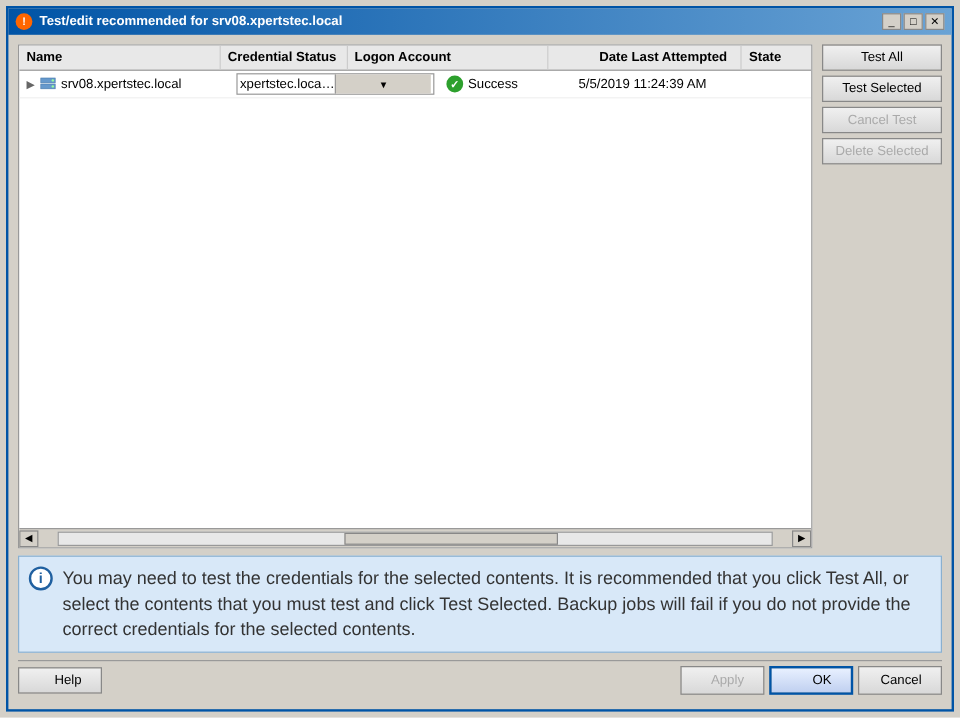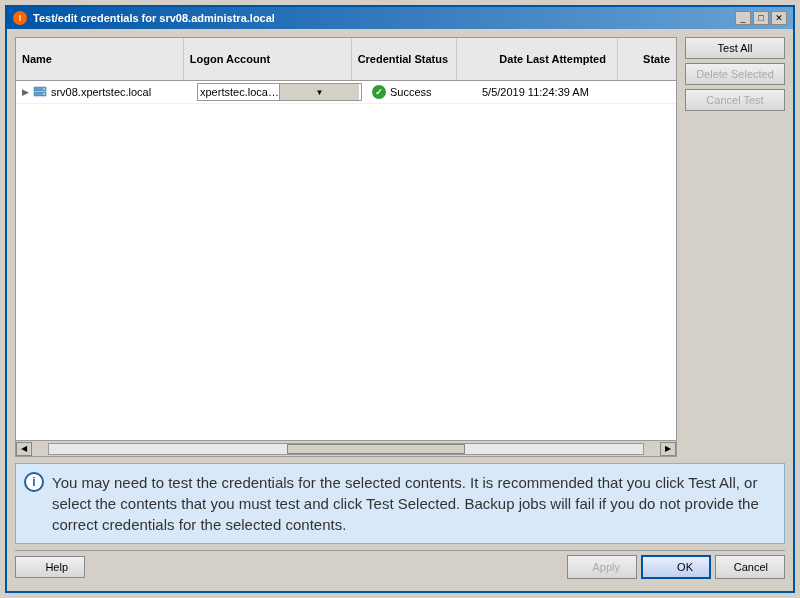--- a/index.html
+++ b/index.html
@@ -87,34 +87,34 @@
       flex-direction: column;
       overflow: hidden;
     }
     .table-header {
       display: flex;
       background: #e8e8e8;
       border-bottom: 1px solid #999;
       flex-shrink: 0;
     }
     .col-header {
-      padding: 15px 6px;
+      padding: 4px 6px;
       border-right: 1px solid #ccc;
       font-weight: bold;
       font-size: 11px;
       white-space: nowrap;
       cursor: pointer;
       user-select: none;
     }
     .col-header:last-child { border-right: none; }
     .col-name { width: 175px; }
     .col-logon { width: 175px; }
     .col-status { width: 110px; }
     .col-date { width: 130px; margin-left: 36px; }
-    .col-state { width: 60px; text-align: right; }
+    .col-state { width: 60px; }
     .table-body {
       flex: 1;
       overflow-y: auto;
       overflow-x: auto;
     }
     .table-row {
       display: flex;
       align-items: center;
       border-bottom: 1px solid #f0f0f0;
       min-height: 22px;
@@ -302,43 +302,43 @@
     }
   </style>
 </head>
 <body>
 
 <div class="window">
 
   <div class="title-bar">
     <div class="title-bar-left">
       <div class="title-icon">!</div>
-      <span class="title-text">Test/edit credentials for srv08.administra.local</span>
+      <span class="title-text">Test/edit recommended for srv08.xpertstec.local</span>
     </div>
     <div class="title-buttons">
       <button class="title-btn">_</button>
       <button class="title-btn">□</button>
       <button class="title-btn">✕</button>
     </div>
   </div>
 
   <div class="window-content">
     <div class="main-area">
 
       <div class="table-area">
 
         <div class="table-header">
           <div class="col-header col-name">
             <span>Name</span>
           </div>
+          <div class="col-header col-status">
+            <span>Credential Status</span>
+          </div>
           <div class="col-header col-logon">
             <span>Logon Account</span>
-          </div>
-          <div class="col-header col-status">
-            <span>Credential Status</span>
           </div>
           <div class="col-header col-date">
             <span>Date Last Attempted</span>
           </div>
           <div class="col-header col-state">
             <span>State</span>
           </div>
         </div>
 
         <div class="table-body">
@@ -374,22 +374,23 @@
           <div class="scroll-btn">◀</div>
           <div class="scrollbar-track">
             <div class="scrollbar-thumb"></div>
           </div>
           <div class="scroll-btn">▶</div>
         </div>
       </div>
 
       <div class="right-buttons">
         <button class="btn">Test All</button>
+        <button class="btn">Test Selected</button>
+        <button class="btn" disabled="">Cancel Test</button>
         <button class="btn" disabled="">Delete Selected</button>
-        <button class="btn" disabled="">Cancel Test</button>
       </div>
     </div>
 
     <div class="info-box">
       <div class="info-icon">i</div>
       <div class="info-text">You may need to test the credentials for the selected contents. It is recommended that you click Test All, or select the contents that you must test and click Test Selected. Backup jobs will fail if you do not provide the correct credentials for the selected contents.</div>
     </div>
 
     <div class="bottom-bar">
       <div class="bottom-left">

